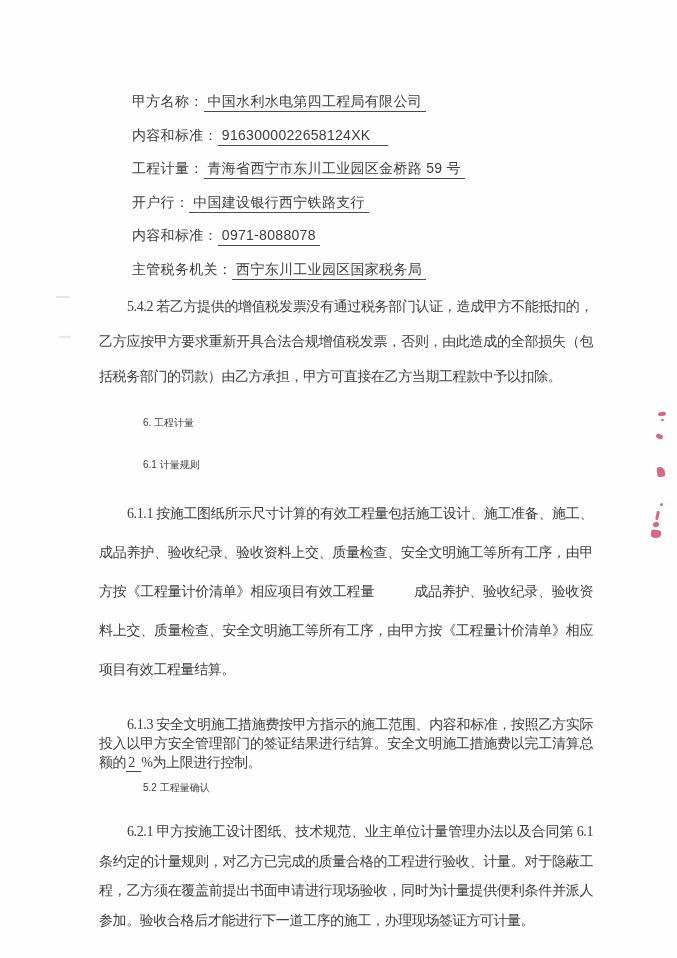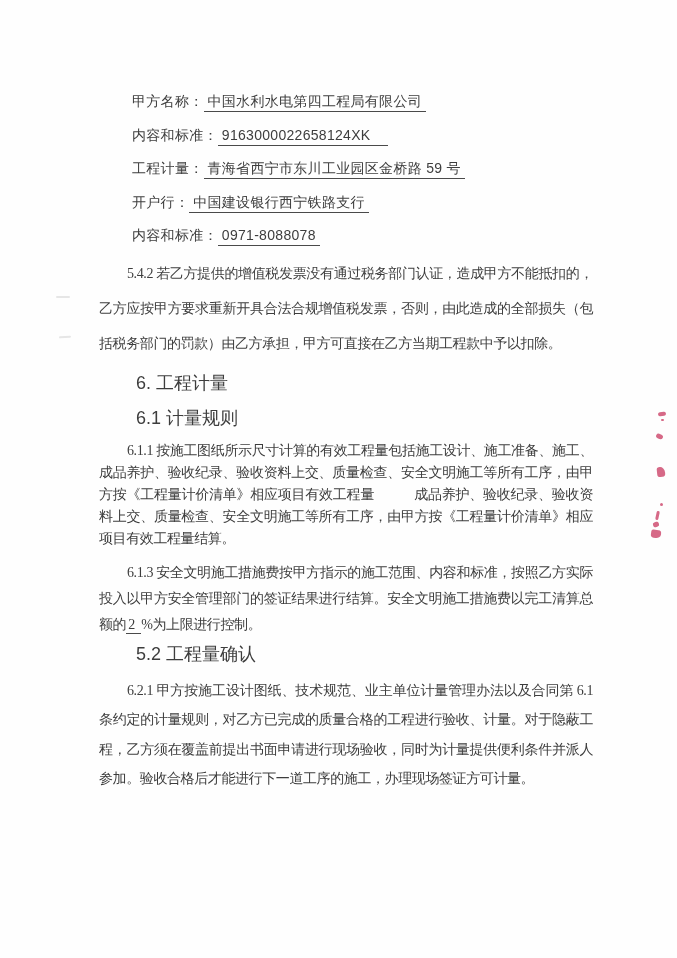--- a/index.html
+++ b/index.html
@@ -40,30 +40,30 @@
   .para {
     font-size: 14px;
     letter-spacing: -0.4px;
     text-align: justify;
     text-indent: 28px;
     margin: 0;
     font-family: Liberation Serif, serif;
   }
   .p542 { line-height: 35px; margin-top: -5px; }
   .heading {
-    font-size: 18px;
+    font-size: 10px;
     line-height: 26px;
     text-indent: 28px;
-    margin: 9px;
+    margin: 16px;
     font-weight: normal;
     letter-spacing: 0;
   }
-  .p611 { line-height: 22px; margin-top: 6px; }
+  .p611 { line-height: 39px; margin-top: 6px; }
   .gap-inline { display: inline-block; width: 40px; }
-  .p613 { line-height: 26px; margin-top: 10px; }
+  .p613 { line-height: 19px; margin-top: 26px; }
   .fill-underline {
     border-bottom: 1.2px solid #4a4a4a;
     padding: 0 6px 1px 2px;
     letter-spacing: 0;
   }
   .h62 { margin-top: 3px; }
   .p621 { line-height: 29.5px; }
   
   .ink {
     position: absolute;
@@ -91,20 +91,23 @@
     </div>
     <div class="field-row">
       <span class="field-label">工程计量：</span><span class="field-value">青海省西宁市东川工业园区金桥路 59 号</span>
     </div>
     <div class="field-row">
       <span class="field-label">开户行：</span><span class="field-value">中国建设银行西宁铁路支行</span>
     </div>
     <div class="field-row">
       <span class="field-label">内容和标准：</span><span class="field-value">0971-8088078</span>
     </div>
+    <div class="field-row">
+      <span class="field-label">主管税务机关：</span><span class="field-value">西宁东川工业园区国家税务局</span>
+    </div>
   </div>
 
   <p class="para p542">5.4.2 若乙方提供的增值税发票没有通过税务部门认证，造成甲方不能抵扣的，乙方应按甲方要求重新开具合法合规增值税发票，否则，由此造成的全部损失（包括税务部门的罚款）由乙方承担，甲方可直接在乙方当期工程款中予以扣除。</p>
 
   <p class="heading">6. 工程计量</p>
   <p class="heading">6.1 计量规则</p>
 
   <p class="para p611"><span>6.1.1 按施工图纸所示尺寸计算的有效工程量包括施工设计、施工准备、施工、成品养护、验收纪录、验收资料上交、质量检查、安全文明施工等所有工序，由甲方按《工程量计价清单》相应项目有效工程量</span><span class="gap-inline"></span><span>成品养护、验收纪录、验收资料上交、质量检查、安全文明施工等所有工序，由甲方按《工程量计价清单》相应项目有效工程量结算。</span></p>
 
   <p class="para p613"><span>6.1.3 安全文明施工措施费按甲方指示的施工范围、内容和标准，按照乙方实际投入以甲方安全管理部门的签证结果进行结算。安全文明施工措施费以完工清算总额的</span><span class="fill-underline">2</span><span>%为上限进行控制。</span></p>

